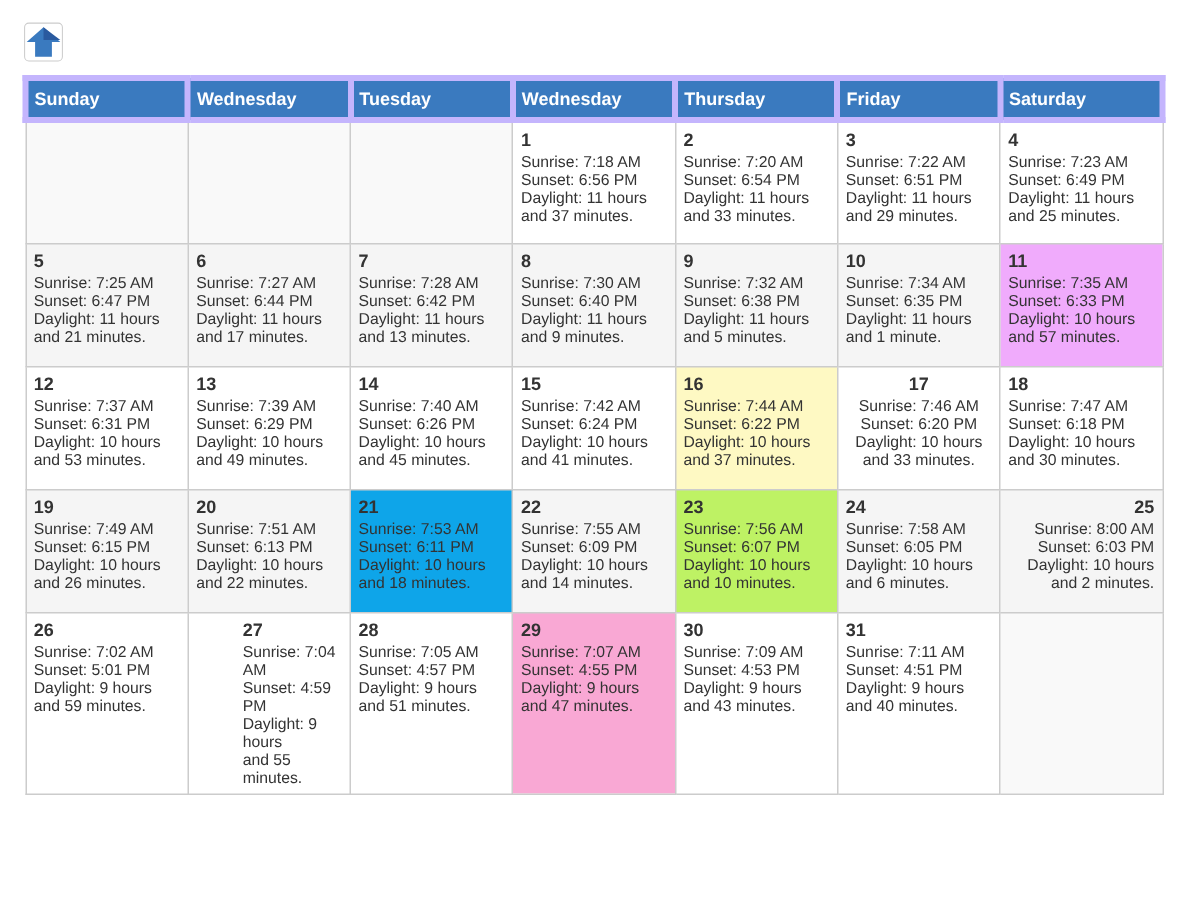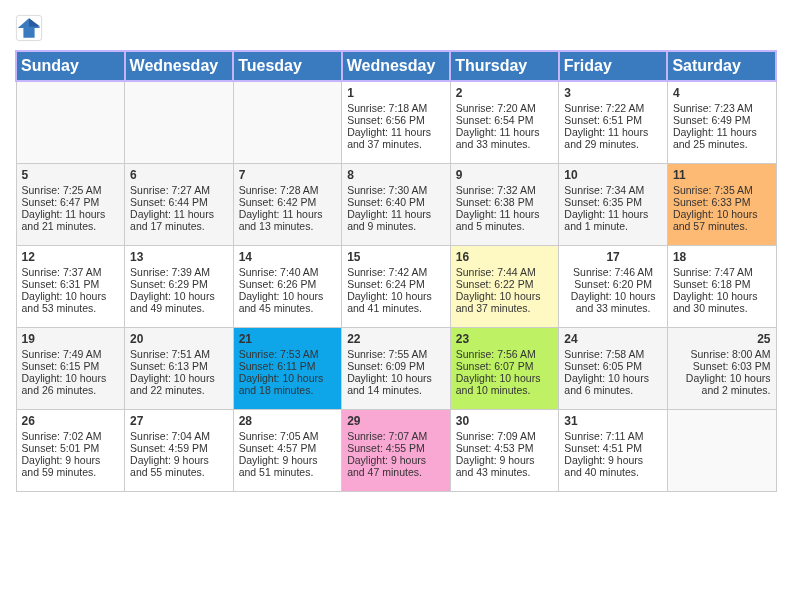--- a/index.html
+++ b/index.html
@@ -55,25 +55,25 @@
       color: #444;
     }
     .calendar {
       width: 100%;
       border-collapse: collapse;
       border: 1px solid #ccc;
     }
     .calendar th {
       background-color: #3a7abf;
       color: #fff;
-      font-size: 16px;
+      font-size: 12px;
       font-weight: bold;
       padding: 5px 4px;
       text-align: left;
-      border: 2px solid #c4b5fd;
+      border: 4px solid #c4b5fd;
     }
     .calendar td {
       border: 1px solid #ccc;
       vertical-align: top;
       padding: 4px 5px;
       font-size: 10.5px;
       color: #333;
       width: calc(100% / 7);
       height: 82px;
       background: #fff;
@@ -197,21 +197,21 @@
           <div>Daylight: 11 hours</div>
           <div>and 5 minutes.</div>
         </td>
         <td style="background: rgb(245, 245, 245);">
           <span class="day-num">10</span>
           <div>Sunrise: 7:34 AM</div>
           <div>Sunset: 6:35 PM</div>
           <div>Daylight: 11 hours</div>
           <div>and 1 minute.</div>
         </td>
-        <td style="background: #fdba74;">
+        <td style="background: #f0abfc;">
           <span class="day-num">11</span>
           <div>Sunrise: 7:35 AM</div>
           <div>Sunset: 6:33 PM</div>
           <div>Daylight: 10 hours</div>
           <div>and 57 minutes.</div>
         </td>
       </tr>
       <tr>
         <td style="background: rgb(255, 255, 255);">
           <span class="day-num">12</span>
@@ -315,21 +315,21 @@
         </td>
       </tr>
       <tr>
         <td style="background: rgb(255, 255, 255);">
           <span class="day-num">26</span>
           <div>Sunrise: 7:02 AM</div>
           <div>Sunset: 5:01 PM</div>
           <div>Daylight: 9 hours</div>
           <div>and 59 minutes.</div>
         </td>
-        <td style="background: rgb(255, 255, 255);">
+        <td style="background: rgb(255, 255, 255); padding-left: 36px;">
           <span class="day-num">27</span>
           <div>Sunrise: 7:04 AM</div>
           <div>Sunset: 4:59 PM</div>
           <div>Daylight: 9 hours</div>
           <div>and 55 minutes.</div>
         </td>
         <td style="background: rgb(255, 255, 255);">
           <span class="day-num">28</span>
           <div>Sunrise: 7:05 AM</div>
           <div>Sunset: 4:57 PM</div>

